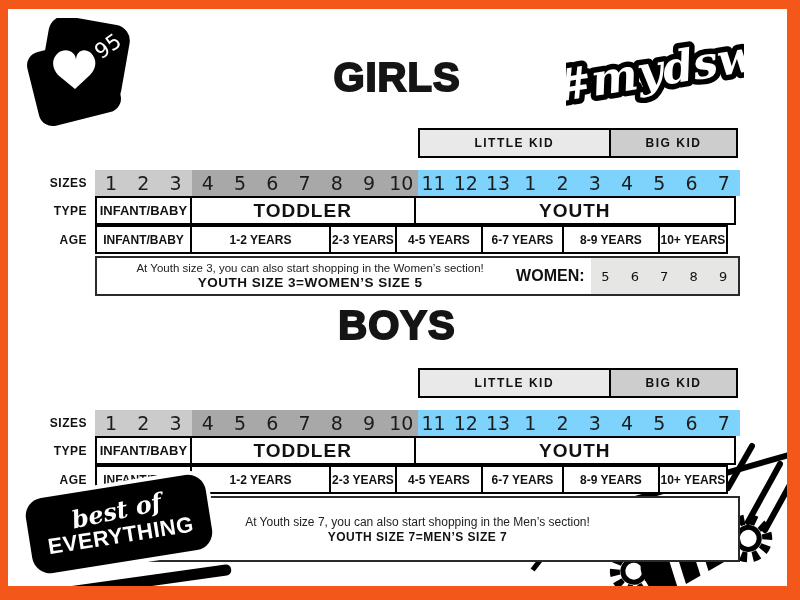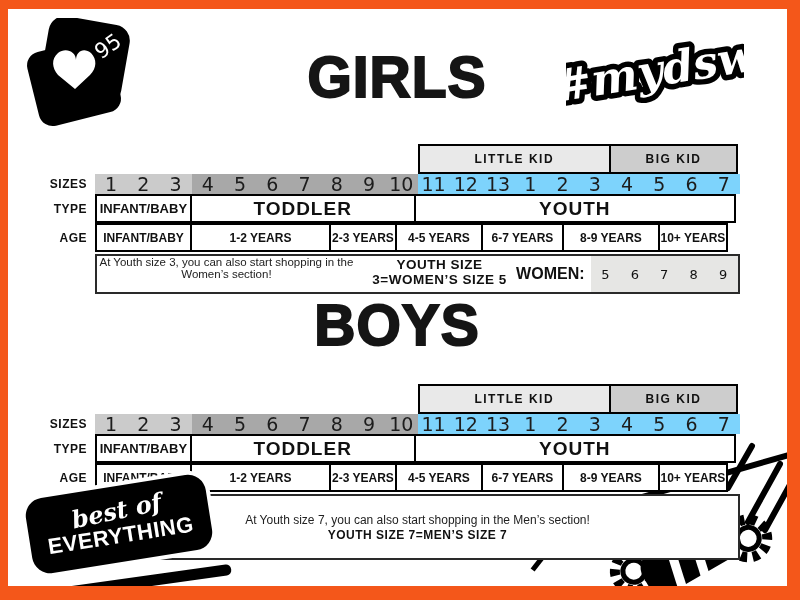--- a/index.html
+++ b/index.html
@@ -8,60 +8,60 @@
   .page *{box-sizing:border-box;}
 
   
   .bstrip{position:absolute;background:#F4571A;z-index:10;}
   .b-top{left:0;top:0;width:800px;height:9px;}
   .b-bottom{left:0;top:586px;width:800px;height:14px;}
   .b-left{left:0;top:0;width:8px;height:600px;}
   .b-right{left:787px;top:0;width:13px;height:600px;}
 
   
-  .big-title{position:absolute;left:0;right:6px;text-align:center;font-size:57px;line-height:62px;
+  .big-title{position:absolute;left:0;right:6px;text-align:center;font-size:40px;line-height:62px;
              font-weight:800;letter-spacing:1px;color:#151515;-webkit-text-stroke:2px #151515;z-index:3;}
   .t-girls{top:46px;}
   .t-boys{top:294px;}
 
   
   .decor{position:absolute;z-index:1;}
   .z2{z-index:2;}
 
   
   .chart{position:absolute;left:95px;width:645px;z-index:3;}
   .g-chart{top:128px;}
   .b-chart{top:368px;}
   .row{position:relative;display:flex;}
   .rlabel{position:absolute;right:100%;margin-right:8px;width:72px;text-align:right;
           font-weight:bold;font-size:12px;letter-spacing:.5px;top:50%;transform:translateY(-50%);}
-  .kid-row{height:30px;margin-top:16px;}
+  .kid-row{height:30px;}
   .kid-sp{width:50%;}
   .kid-cell{border:2px solid #000;display:flex;align-items:center;justify-content:center;
             font-weight:bold;font-size:12px;letter-spacing:1.5px;}
   .kid-little{width:30%;background:#e9e9e9;}
   .kid-big{width:20%;margin-left:-2px;background:#cdcdcd;}
-  .sizes-row{height:20px;}
+  .sizes-row{height:26px;margin-top:12px;}
   .size-cell{flex:1;display:flex;align-items:center;justify-content:center;
              font-family:"DejaVu Sans",sans-serif;font-size:19px;color:#1c1c1c;}
   .bg-i{background:#cbcbcb;}
   .bg-t{background:#a8a8a8;}
   .bg-y{background:#7dd3fc;}
   .cell{border:2px solid #000;background:#fff;display:flex;align-items:center;justify-content:center;}
   .cell + .cell{margin-left:-2px;}
   .type-row{height:29px;font-weight:bold;}
   .type-infant{width:15%;font-size:13px;}
   .type-toddler{width:35%;font-size:19px;letter-spacing:1px;}
   .type-youth{width:50%;font-size:19px;letter-spacing:1px;}
   .age-row{height:29px;font-weight:bold;font-size:12px;}
   .age-0{width:15.04%}.age-1{width:21.86%}.age-2{width:10.54%}.age-3{width:13.64%}
   .age-4{width:12.87%}.age-5{width:15.19%}.age-6{width:10.86%}
   .note{border:2px solid #2a2a2a;background:#fff;display:flex;margin-top:2px;}
   .note-girls{height:40px;}
-  .note-text{width:66.5%;display:flex;flex-direction:row;justify-content:center;text-align:center;}
+  .note-text{width:66.5%;display:flex;flex-direction:column;justify-content:center;text-align:center;}
   .note-l1{font-size:11.5px;color:#222;}
   .note-l2{font-size:13.5px;font-weight:bold;letter-spacing:.5px;margin-top:1px;}
   .women-label{width:10.5%;display:flex;align-items:center;justify-content:flex-end;
                font-weight:bold;font-size:16px;padding-right:6px;}
   .women-strip{width:23%;background:#e6e6e4;display:flex;}
   .women-size{flex:1;display:flex;align-items:center;justify-content:center;
               font-family:"DejaVu Sans",sans-serif;font-size:13px;}
   .note-boys{height:66px;flex-direction:column;justify-content:center;text-align:center;}
   .note-boys .note-l1{font-size:12px;}
   .note-boys .note-l2{font-size:12px;}

